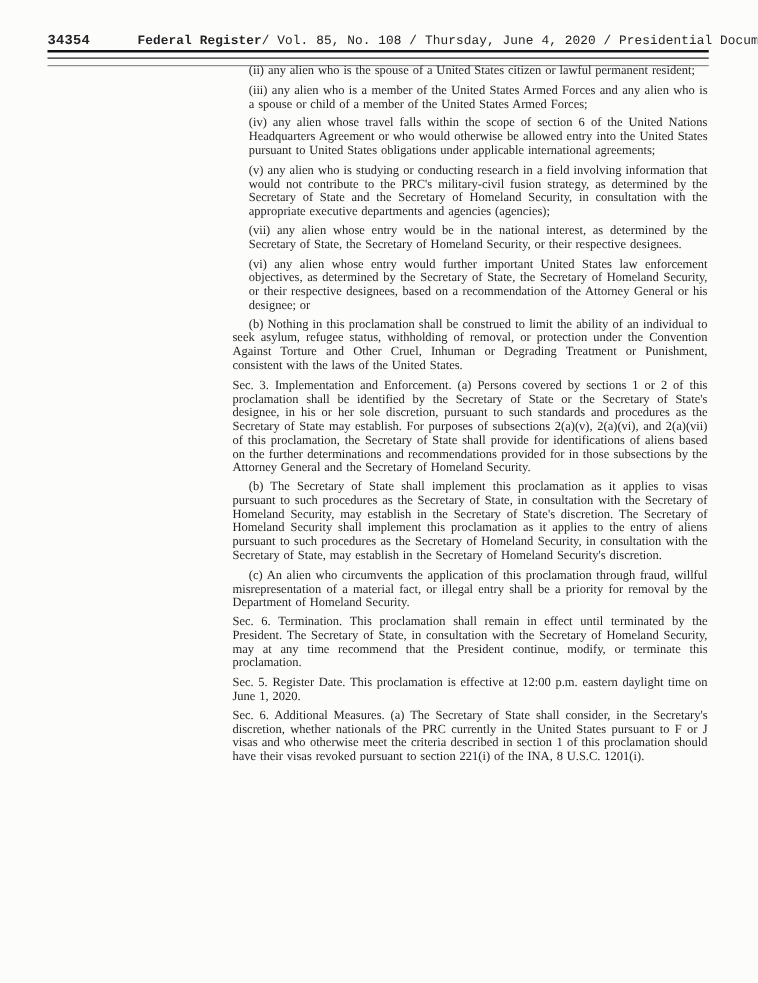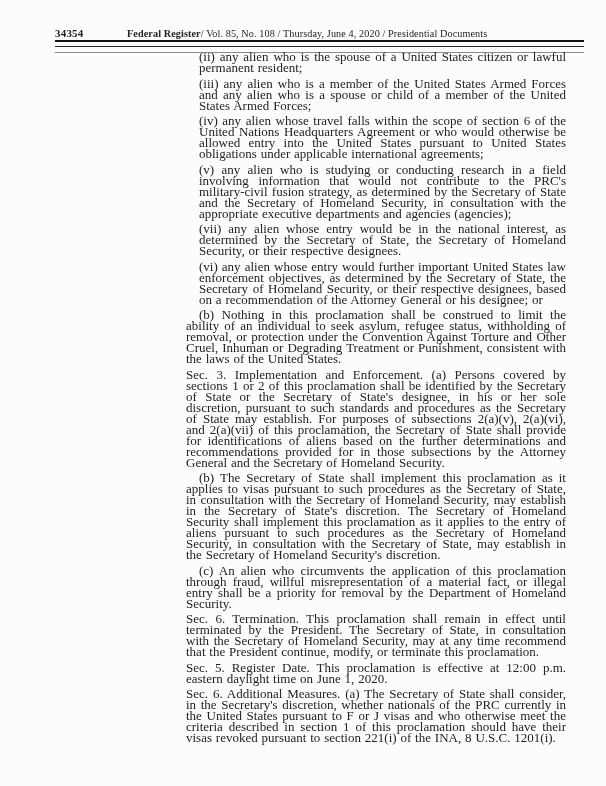--- a/index.html
+++ b/index.html
@@ -12,22 +12,23 @@
     width: 606px;
     height: 786px;
     background: #fcfcfa;
     overflow: hidden;
     font-family: "Liberation Serif", "DejaVu Serif", serif;
     color: #232327;
   }
   
   .running-head {
     position: absolute;
-    top: 0; left: 17px; right: 0;
+    top: 0; left: 0; right: 0;
     height: 56px;
+    font-family: Liberation Mono, monospace;
   }
   .page-number {
     position: absolute;
     left: 38px;
     top: 27px;
     font-size: 11px;
     font-weight: bold;
     letter-spacing: 0.2px;
   }
   .header-citation {
@@ -57,21 +58,21 @@
     height: 5px;
     border-top: 1.8px solid #27272b;
     border-bottom: 1.6px solid #8d8d90;
   }
   
   .doc-body {
     position: absolute;
     left: 186px;
     top: 51px;
     width: 380px;
-    font-size: 13px;
+    font-size: 10px;
     line-height: 11px;
     text-align: justify;
     word-spacing: 0.6px;
   }
   .para {
     margin: 0 0 4.5px 0;
   }
   .para.romanette {
     padding-left: 13px;
   }

